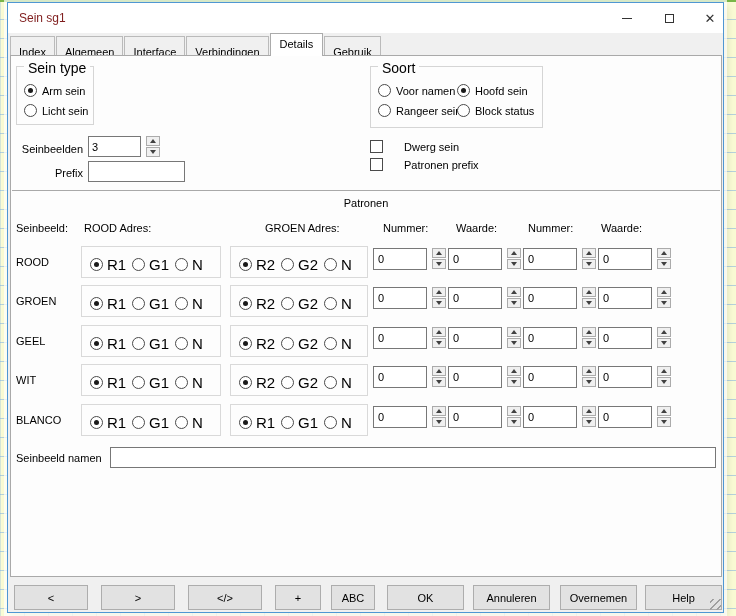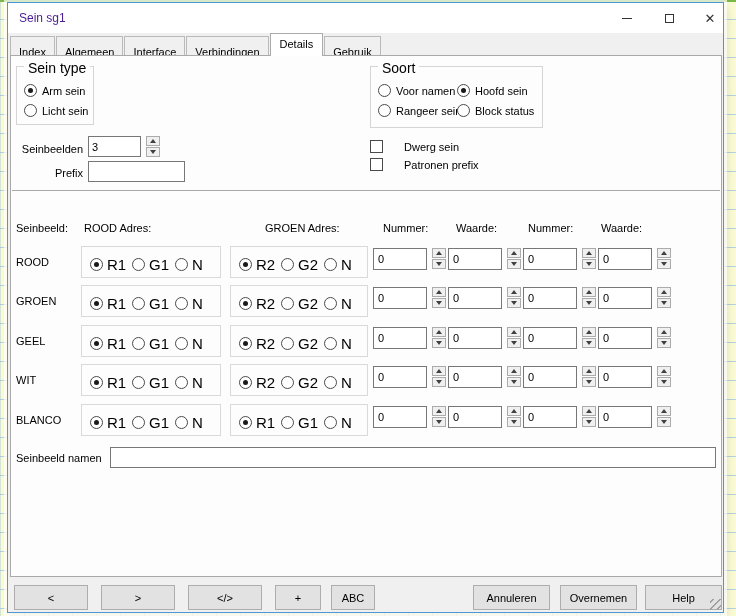--- a/index.html
+++ b/index.html
@@ -9,21 +9,21 @@
     background-image:
       repeating-linear-gradient(to bottom, rgba(125,175,225,.55) 0 1px, transparent 1px 19px),
       repeating-linear-gradient(to right, rgba(125,175,225,.30) 0 1px, transparent 1px 24px);}
   .topline{position:absolute;left:0;top:0;right:0;height:2px;background:#7ab648;z-index:1}
 
   .window{position:absolute;left:7px;top:2px;width:717px;height:611px;box-sizing:border-box;
     background:#f0f0f0;border:1px solid #4f97d3;z-index:2;
     box-shadow:0 0 0 3px rgba(255,255,255,.70), 3px 4px 8px rgba(0,0,0,.12);}
 
   .titlebar{position:absolute;left:0;top:0;right:0;height:30px;background:#ffffff}
-  .title{position:absolute;left:11px;top:8px;font-size:12px;color:#4c1d95}
+  .title{position:absolute;left:11px;top:8px;font-size:12px;color:#7f1d1d}
   .winbtn{position:absolute;top:4px;width:34px;height:22px;display:flex;align-items:center;justify-content:center;cursor:default}
   .winbtn.min{left:602px}.winbtn.max{left:644px}.winbtn.close{left:685px}
   .glyph-min{width:10px;height:1px;background:#333}
   .glyph-max{width:9px;height:9px;border:1.5px solid #333;box-sizing:border-box}
   .glyph-close{font-size:13px;color:#333;line-height:1}
 
   .tabstrip{position:absolute;left:2px;top:31px;height:21px;display:flex;align-items:flex-end}
   .tab{height:19px;line-height:18px;padding:6px 8px;font-size:11px;color:#000;background:#f0f0f0;
     border:1px solid #bababa;border-bottom:none;margin-right:1px;box-sizing:border-box;position:relative;cursor:default}
   .tab.active{background:#fff;height:23px;line-height:21px;margin-bottom:-1px;z-index:4;border-color:#ababab;padding:0 9px}
@@ -158,20 +158,21 @@
     <div class="checkline" style="left:359px;top:84px">
       <span class="checkbox"></span>
       <span>Dwerg sein</span>
     </div>
     <div class="checkline" style="left:359px;top:102px">
       <span class="checkbox"></span>
       <span>Patronen prefix</span>
     </div>
 
     <div class="sep"></div>
+    <div class="ptitle">Patronen</div>
 
     <span class="phead" style="left:5px">Seinbeeld:</span>
     <span class="phead" style="left:73px">ROOD Adres:</span>
     <span class="phead" style="left:254px">GROEN Adres:</span>
     <span class="phead" style="left:372px">Nummer:</span>
     <span class="phead" style="left:445px">Waarde:</span>
     <span class="phead" style="left:517px">Nummer:</span>
     <span class="phead" style="left:590px">Waarde:</span>
 
     <div class="prow" style="top:190px">
@@ -557,19 +558,20 @@
     <span class="flabel" style="left:5px;top:396px">Seinbeeld namen</span>
     <input class="tbox" style="left: 99px; top: 391px; width: 606px; height: 21px;" value="">
 
   </div>
 
   <button class="btn" style="left:6px;width:74px">&lt;</button>
   <button class="btn" style="left:93px;width:74px">&gt;</button>
   <button class="btn" style="left:180px;width:74px">&lt;/&gt;</button>
   <button class="btn" style="left:267px;width:46px">+</button>
   <button class="btn" style="left:323px;width:44px">ABC</button>
+  <button class="btn" style="left:379px;width:77px">OK</button>
   <button class="btn" style="left:465px;width:77px">Annuleren</button>
   <button class="btn" style="left:552px;width:77px">Overnemen</button>
   <button class="btn" style="left:637px;width:77px">Help</button>
 
   <div class="grip"></div>
 </div>
 </div>
 
 </body></html>

